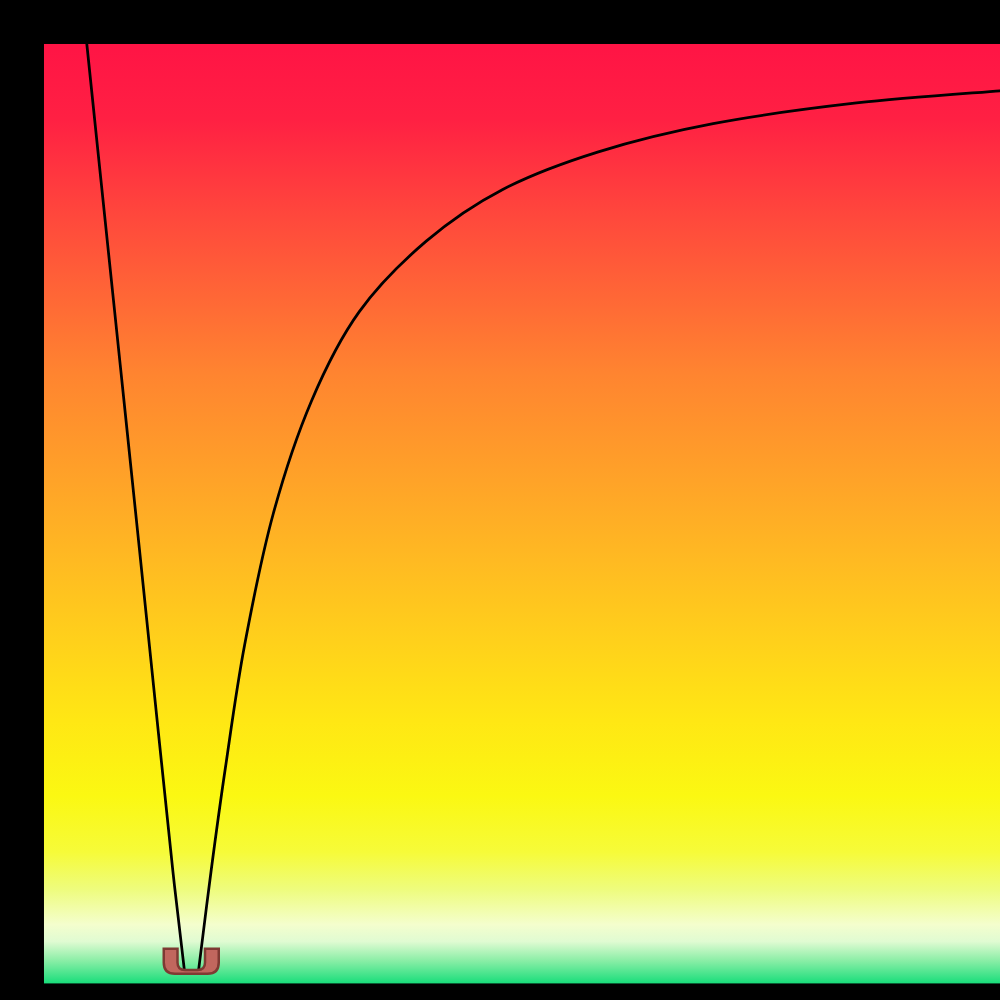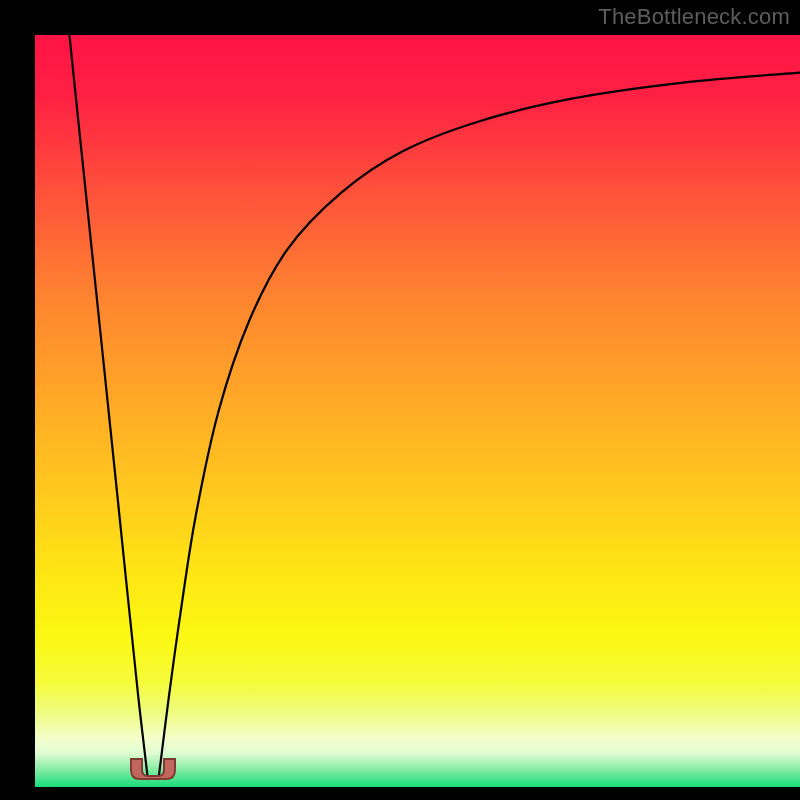--- a/index.html
+++ b/index.html
@@ -44,21 +44,20 @@
     width: 765px;
     height: 752px;
     display: block;
   }
 </style>
 </head>
 <body>
 
 <div class="frame">
 
-  <div class="watermark">TheBottleneck.com</div>
 
   <div class="plot-wrap">
     <svg class="plot" viewBox="0 0 765 752" preserveAspectRatio="none">
       <defs>
         <linearGradient id="bg-grad" x1="0" y1="0" x2="0" y2="1">
         <stop offset="0%" stop-color="#ff1445"></stop>
             <stop offset="8%" stop-color="#ff2043"></stop>
             <stop offset="20%" stop-color="#ff4e3b"></stop>
             <stop offset="35%" stop-color="#ff8430"></stop>
             <stop offset="55.00000000000001%" stop-color="#ffba22"></stop>

